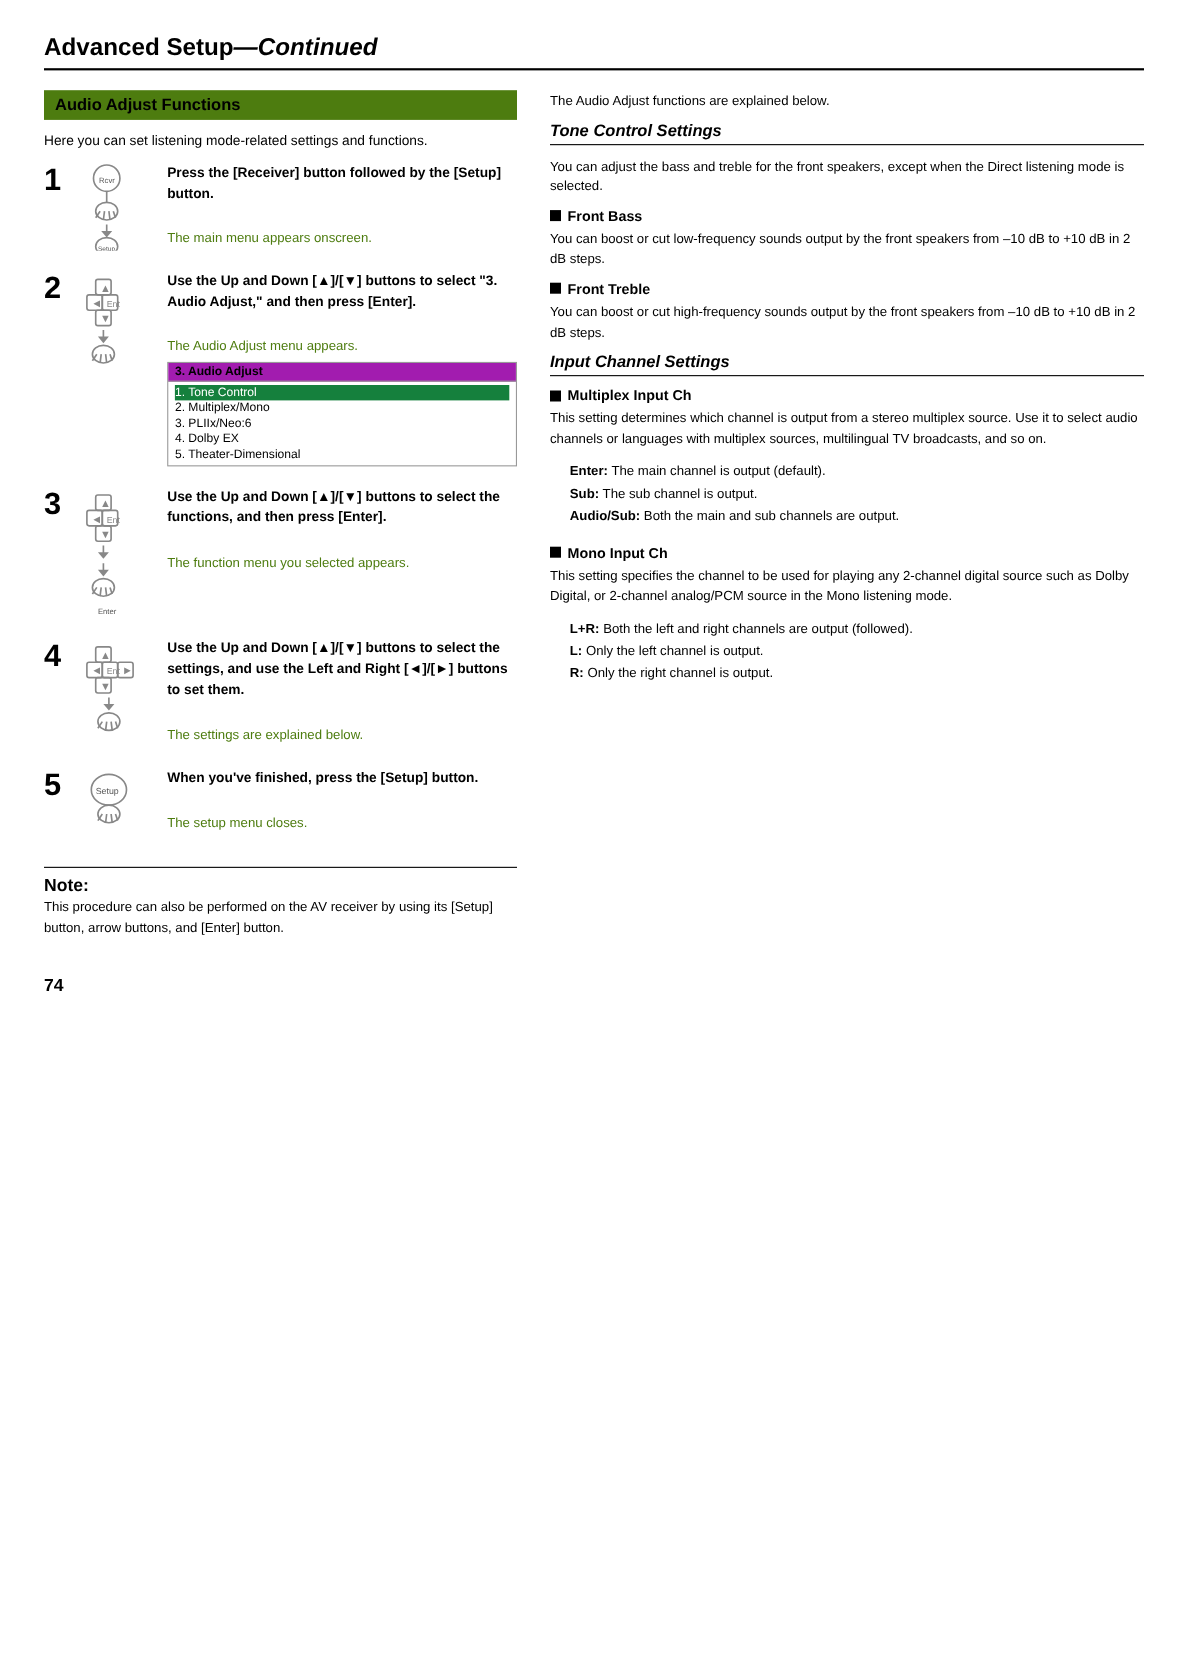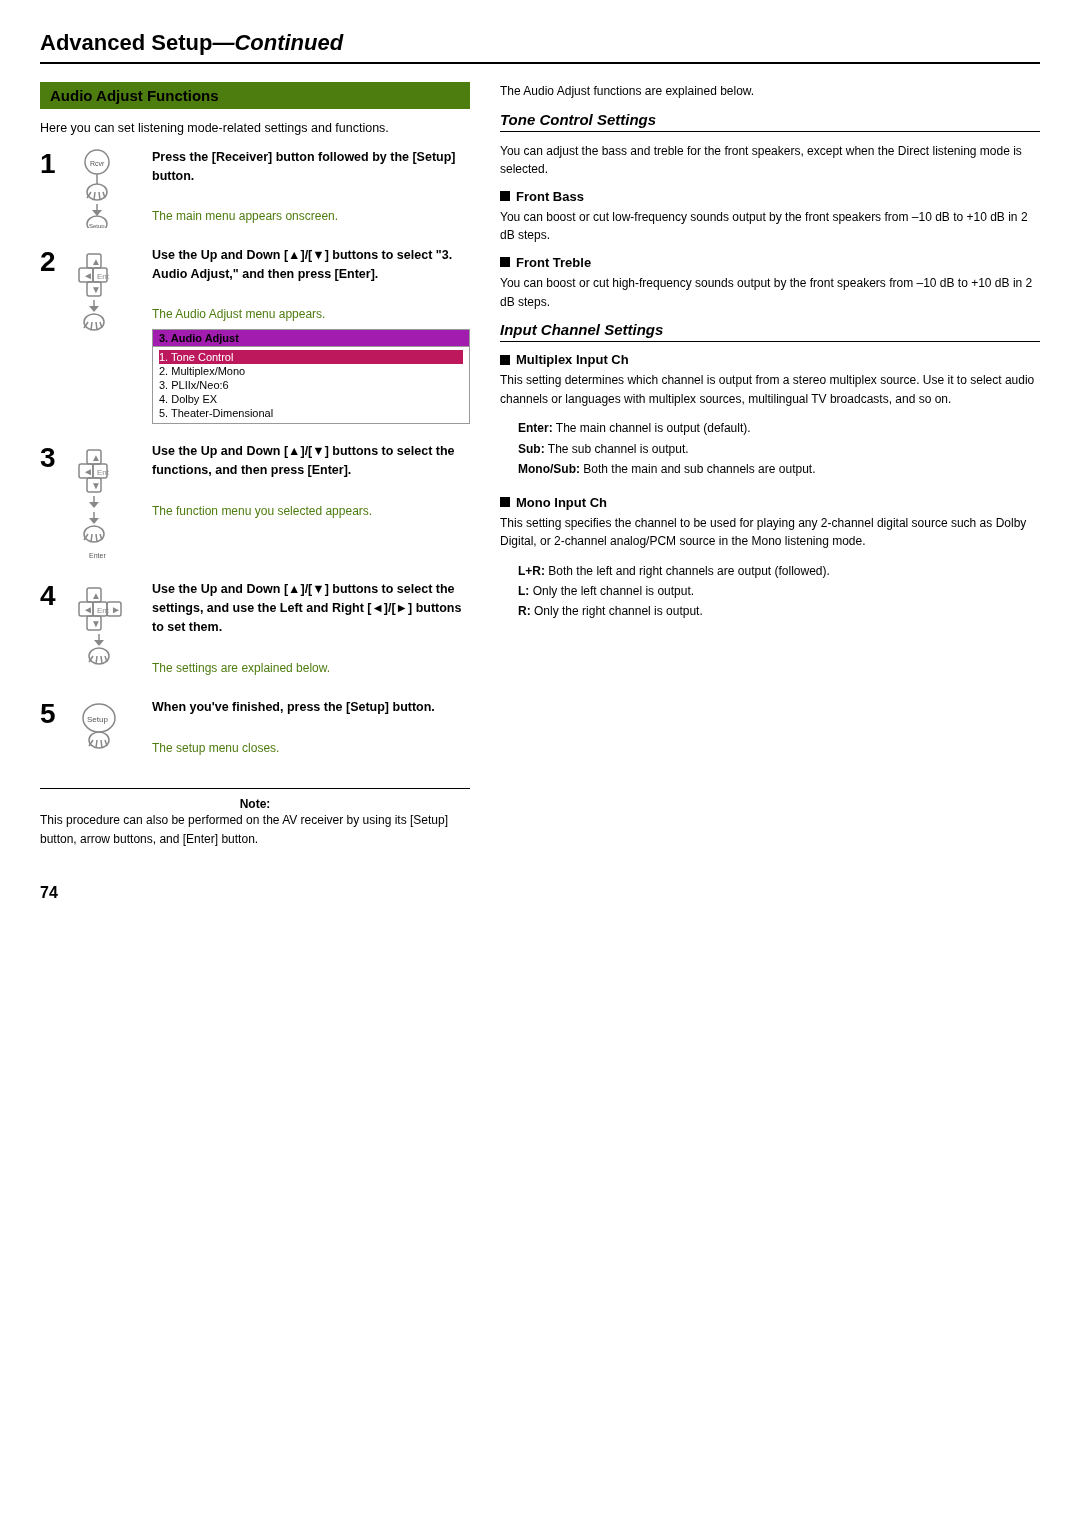--- a/index.html
+++ b/index.html
@@ -98,21 +98,21 @@
       font-weight: bold;
       border-bottom: 1px solid #999;
     }
     .menu-box-items {
       padding: 3px 6px;
     }
     .menu-box-items div {
       padding: 1px 0;
     }
     .menu-box-items div.selected {
-      background: #be185d;
+      background: #15803d;
       color: #fff;
     }
     
     .right-intro {
       font-size: 12.5px;
       margin-bottom: 14px;
       line-height: 1.5;
     }
     .section-title-italic {
       font-size: 15px;
@@ -150,23 +150,22 @@
     }
     .indent-item .label {
       font-weight: bold;
     }
     .page-footer {
       margin-top: 30px;
       border-top: 1px solid #000;
       padding-top: 8px;
     }
     .note-label {
-      font-size: 12px;
-      font-weight: bold;
-      text-align: center;
+      font-size: 16px;
+      font-weight: bold;
     }
     .note-text {
       font-size: 12px;
       line-height: 1.55;
     }
     .page-number {
       font-size: 16px;
       font-weight: bold;
       margin-top: 36px;
     }
@@ -377,21 +376,21 @@
     <div class="indent-item">
       <div>
         <span class="label">Enter:</span>
         <span>The main channel is output (default).</span>
       </div>
       <div>
         <span class="label">Sub:</span>
         <span>The sub channel is output.</span>
       </div>
       <div>
-        <span class="label">Mono/Sub:</span>
+        <span class="label">Audio/Sub:</span>
         <span>Both the main and sub channels are output.</span>
       </div>
     </div>
 
     <br>
     <div class="subsection-title">
       <span class="square-bullet"></span>
       <span>Mono Input Ch</span>
     </div>
     <div class="body-text">This setting specifies the channel to be used for playing any 2-channel digital source such as Dolby Digital, or 2-channel analog/PCM source in the Mono listening mode.</div>

